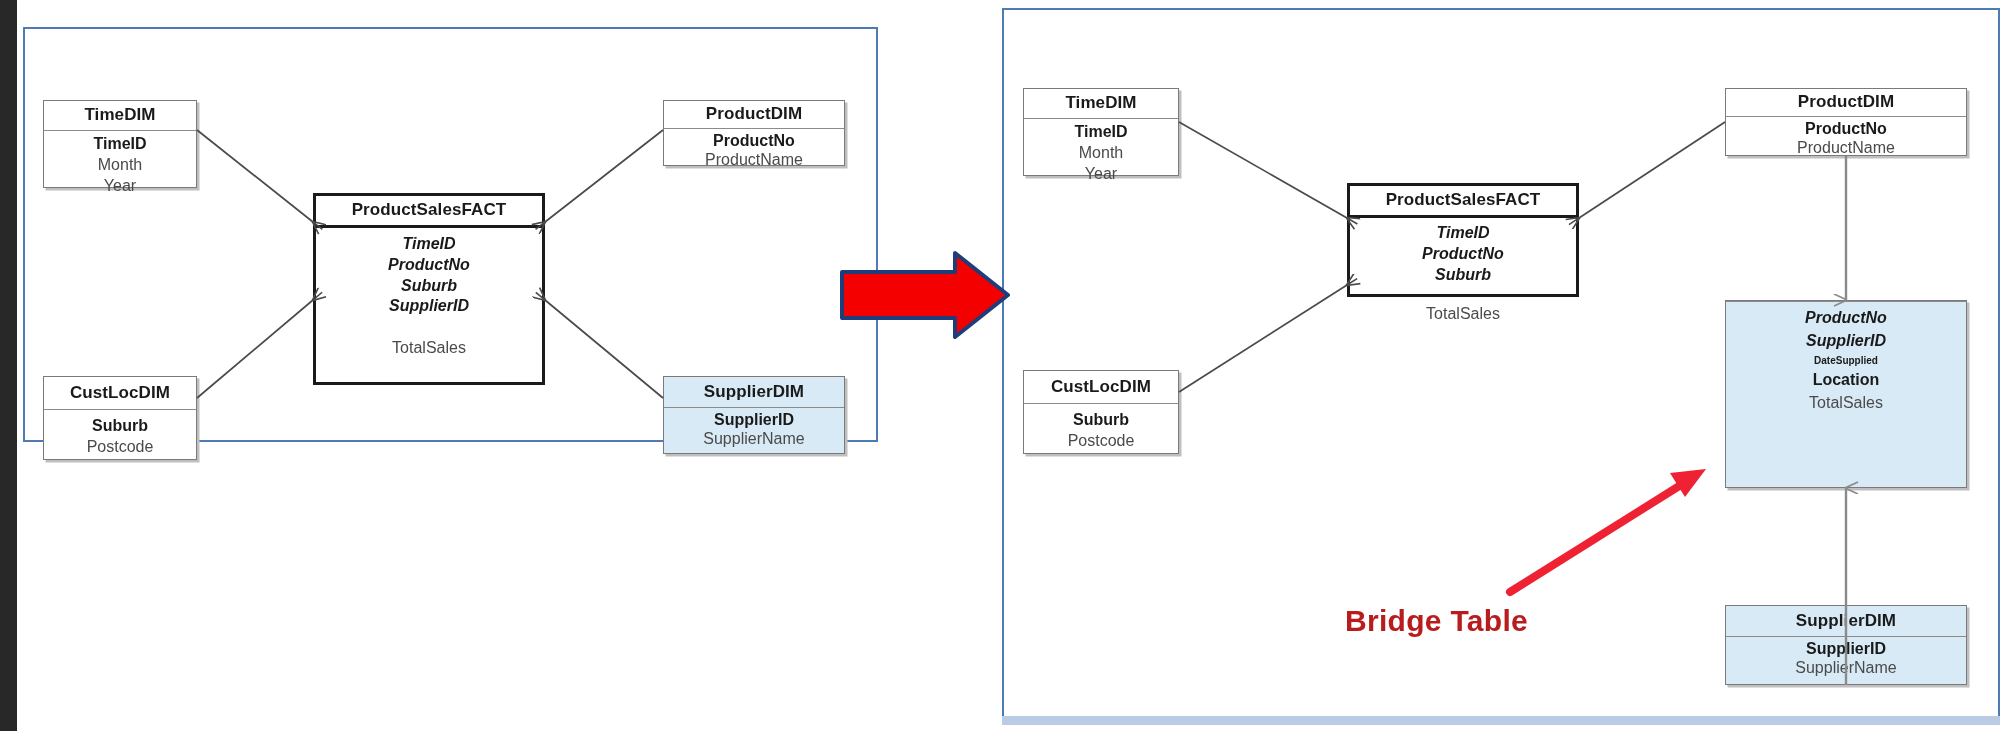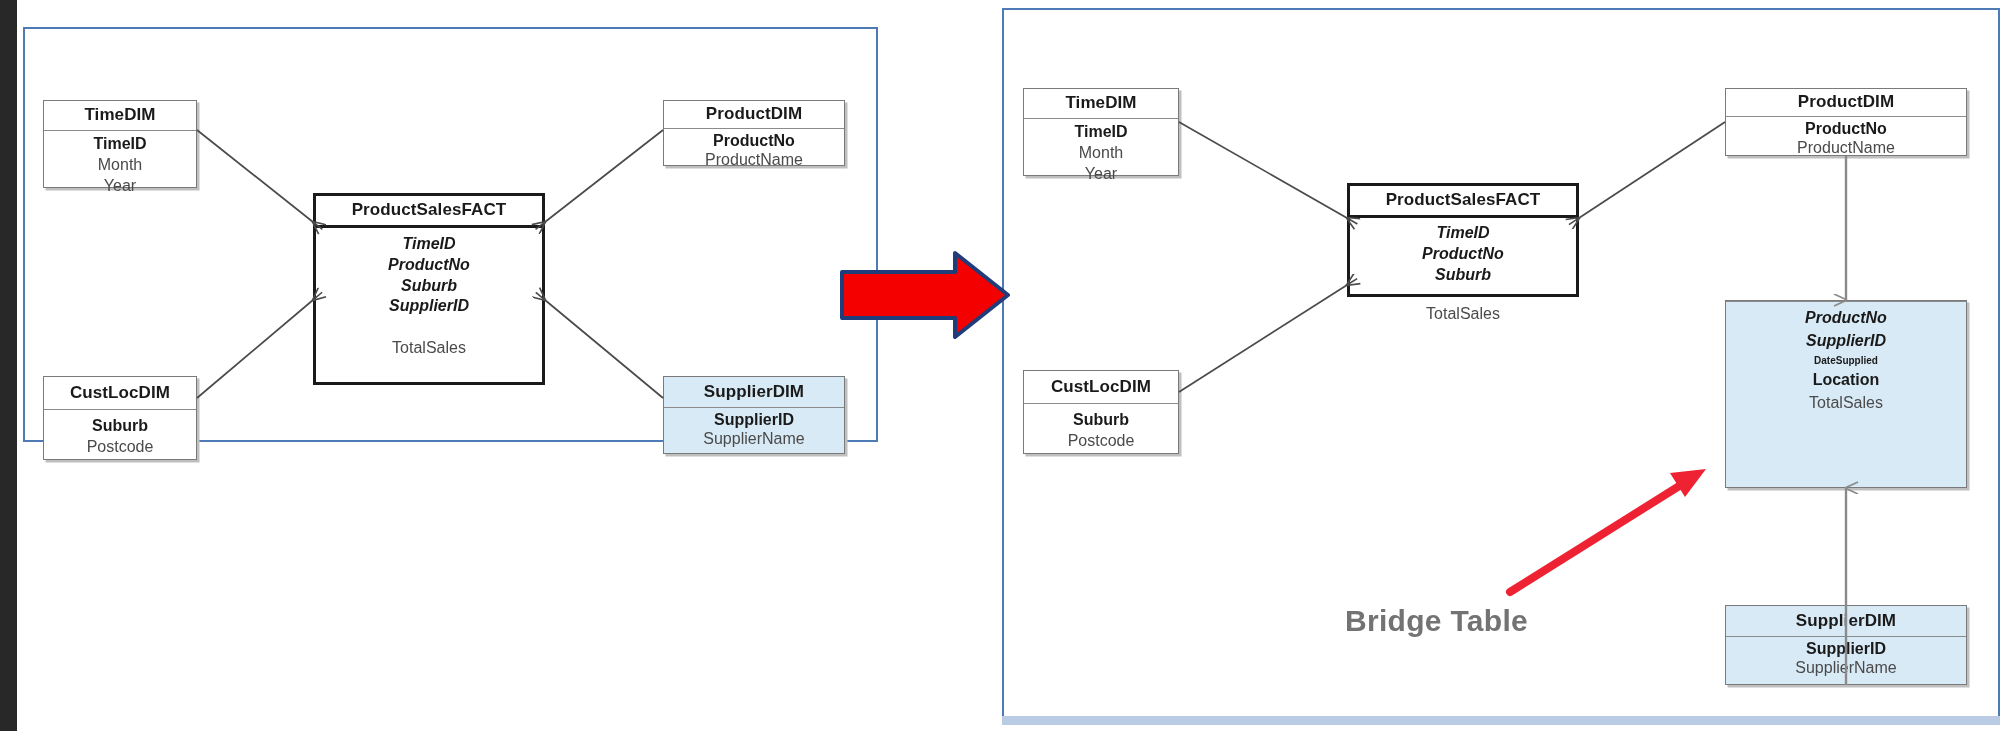--- a/index.html
+++ b/index.html
@@ -31,21 +31,21 @@
   .ent-body{padding:3px 0 4px 0;}
   .attr{text-align:center;color:#4a4a4a;white-space:nowrap;line-height:1.05;}
   .attr.key{font-weight:bold;color:#1a1a1a;}
   .attr.fk{font-weight:bold;font-style:italic;color:#1a1a1a;}
   .attr.spacer{visibility:hidden;}
 
   
   svg.ov{position:absolute;left:0;top:0;width:2000px;height:731px;
          pointer-events:none;overflow:visible;}
 
-  .bridge-label{position:absolute;font-weight:bold;color:#737373;
+  .bridge-label{position:absolute;font-weight:bold;color:#b91c1c;
                 white-space:nowrap;letter-spacing:.3px;}
 </style>
 </head>
 <body>
 
 <div id="stage">
 
   <div class="gutter"></div>
 
   <div class="panel" id="panel-left"></div>

